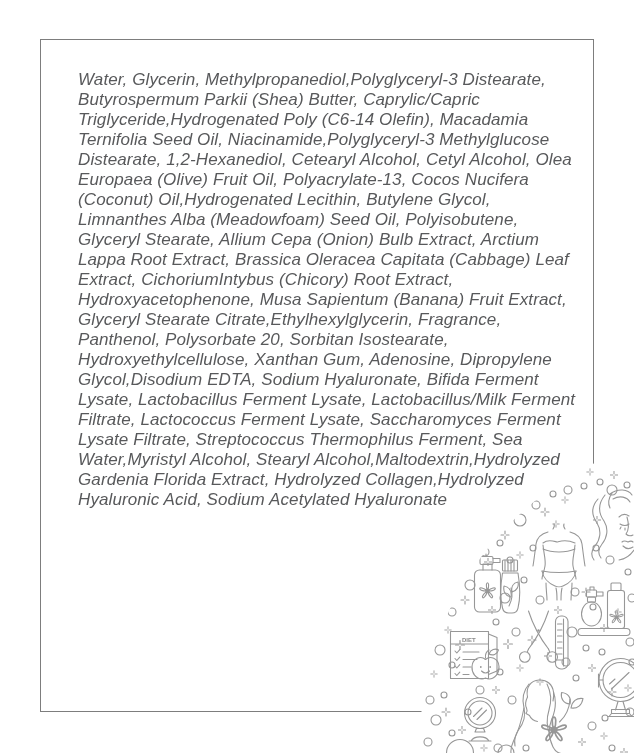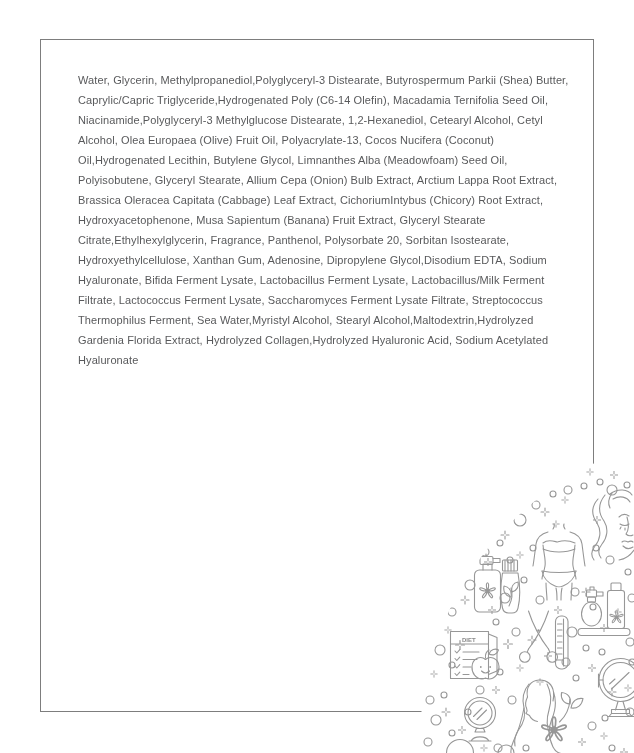--- a/index.html
+++ b/index.html
@@ -6,22 +6,23 @@
   body{
     width:634px;height:753px;position:relative;background:#ffffff;
     font-family:"Liberation Sans", sans-serif;overflow:hidden;
   }
   .card{
     position:absolute;left:40px;top:39px;width:554px;height:673px;
     box-sizing:border-box;border:1px solid #7d7d7d;background:#ffffff;
   }
   .ingredients{
     position:absolute;left:37px;top:30px;width:501px;margin:0;
-    font-size:11px;line-height:20px;color:#58595b;
+    font-size:17px;line-height:20px;color:#58595b;
     letter-spacing:0.1px;
+    font-style:italic;
   }
   .illustration{
     position:absolute;left:410px;top:440px;width:224px;height:313px;
   }
   .lineart{
     fill:none;stroke:#979797;stroke-width:1.1;
     stroke-linecap:round;stroke-linejoin:round;
   }
   .diet-text{
     font-family:"Liberation Sans", sans-serif;font-size:6px;font-weight:bold;

